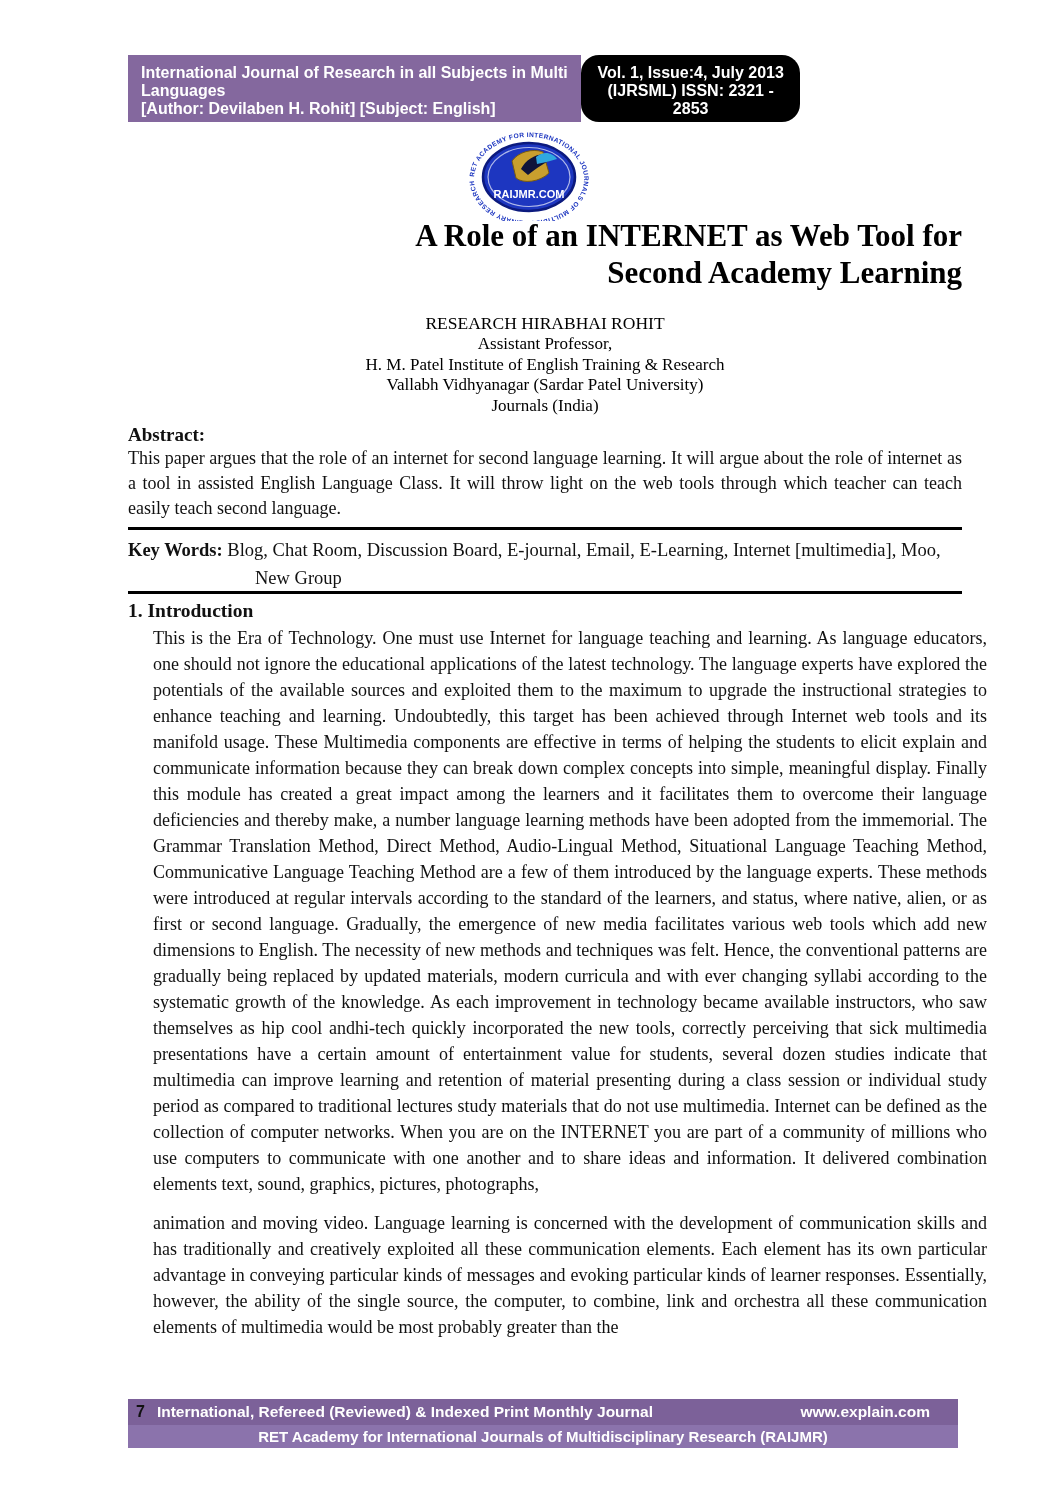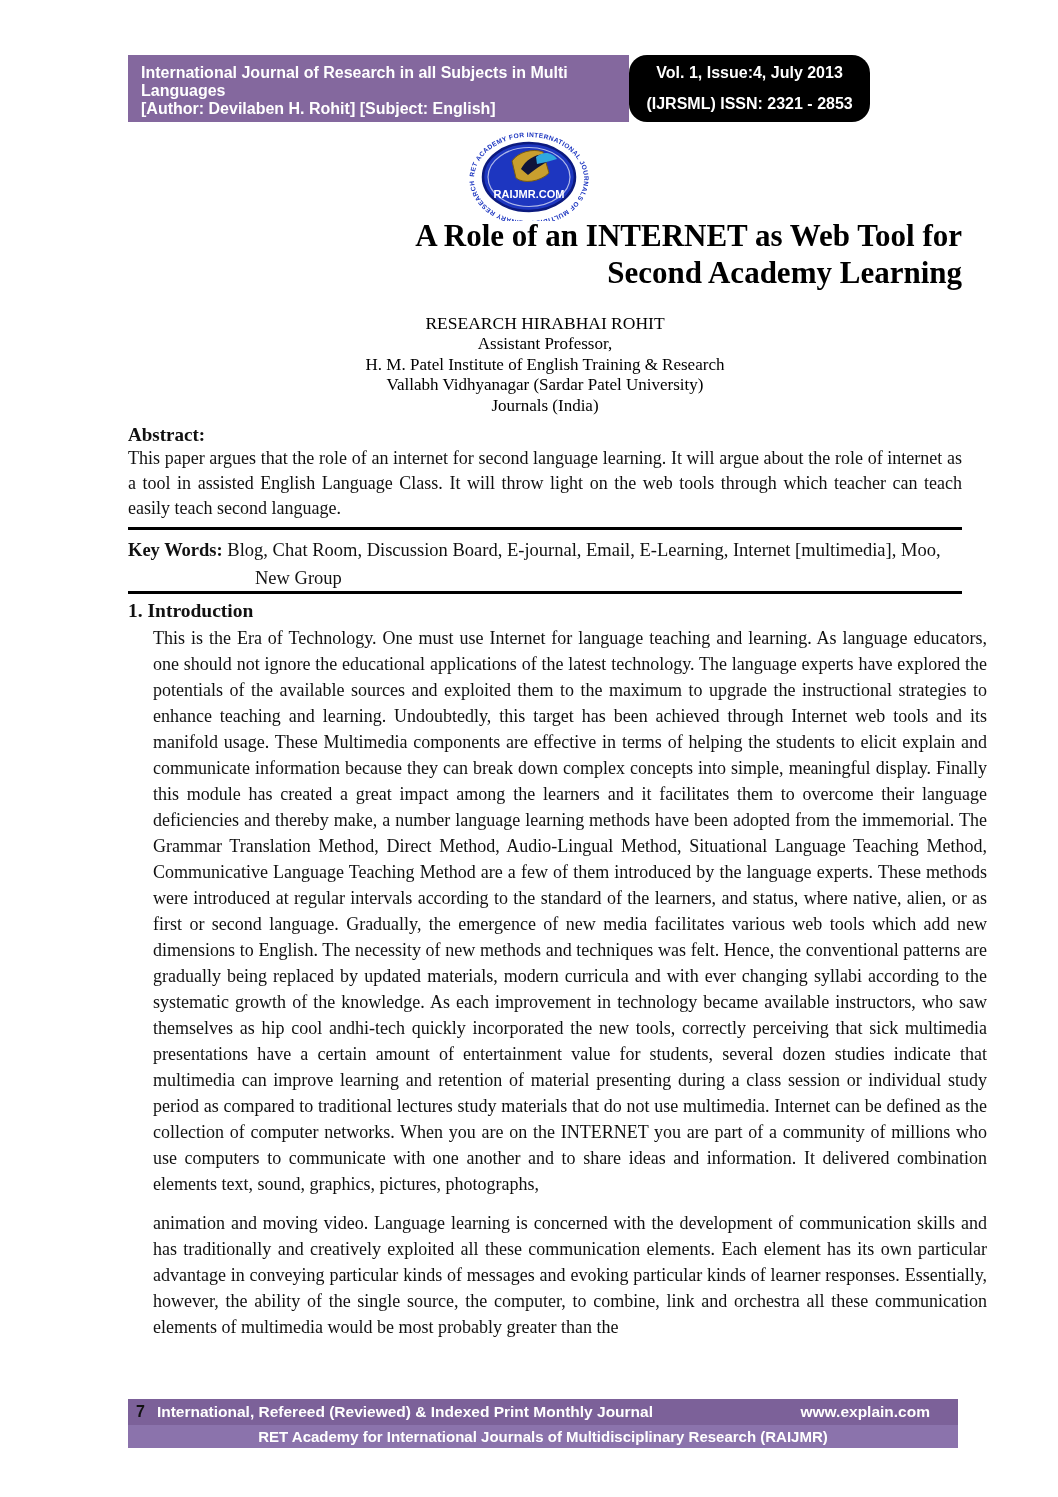--- a/index.html
+++ b/index.html
@@ -4,21 +4,21 @@
 <style>
   * { margin:0; padding:0; box-sizing:border-box; }
   html,body { background:#ffffff; }
   body {
     width:1058px; height:1497px; position:relative;
     font-family:"Liberation Serif", serif; color:#111111;
   }
   .abs { position:absolute; }
 
   
-  .hdr { top:55px; left:128px; width:742px; height:67px; display:flex;
+  .hdr { top:55px; left:128px; width:672px; height:67px; display:flex;
          font-family:"Liberation Sans", sans-serif; font-weight:bold; }
   .hdr-left { width:564px; background:#84689E; color:#ffffff; font-size:16px;
               padding:9px 12px 9px 13px; display:flex; flex-direction:column;
               justify-content:space-between; }
   .hdr-right { width:270px; background:#000000; color:#ffffff; font-size:16px;
                padding:9px 10px; display:flex; flex-direction:column;
                justify-content:space-between; text-align:center;border-radius:18px; }
 
   
   .logo-wrap { top:129px; left:466px; width:126px; height:92px; }

